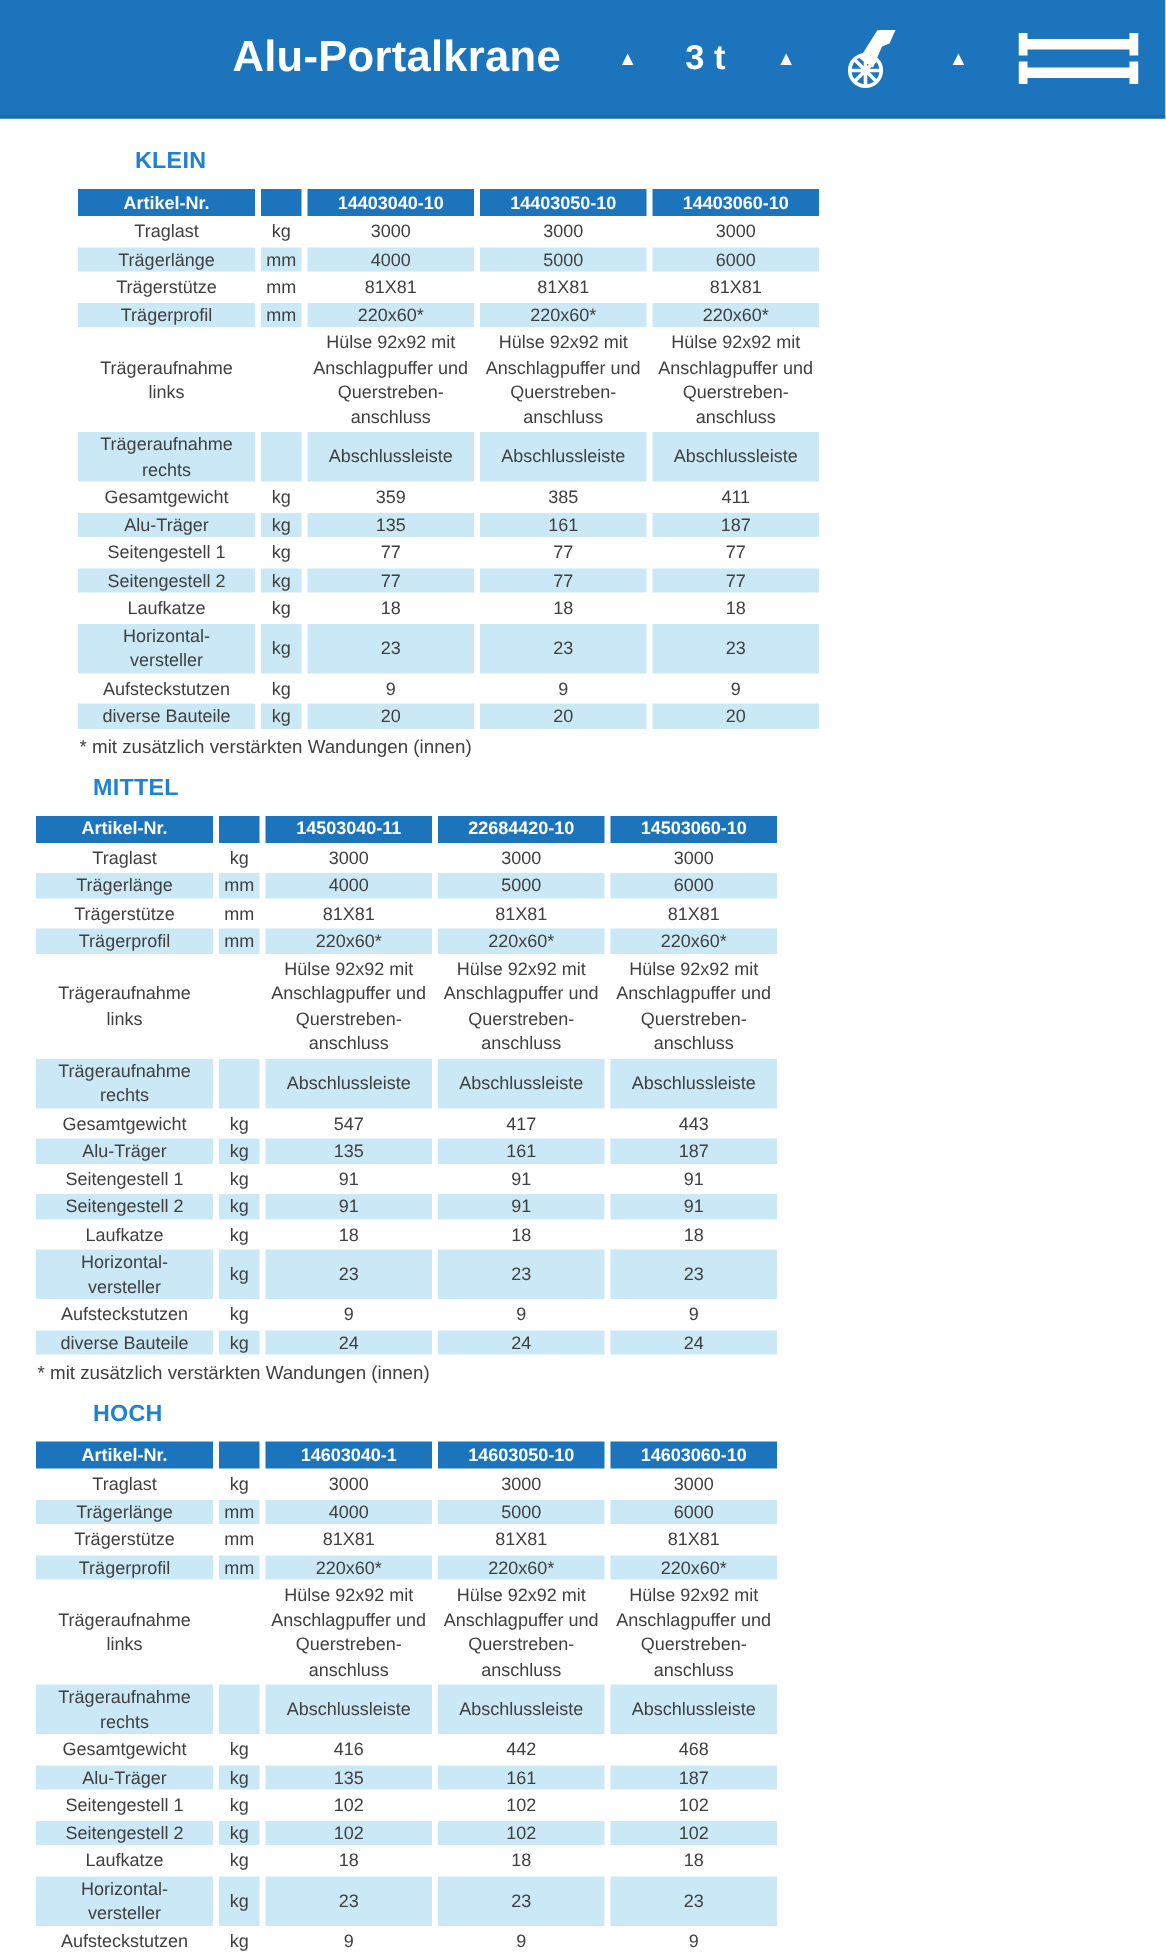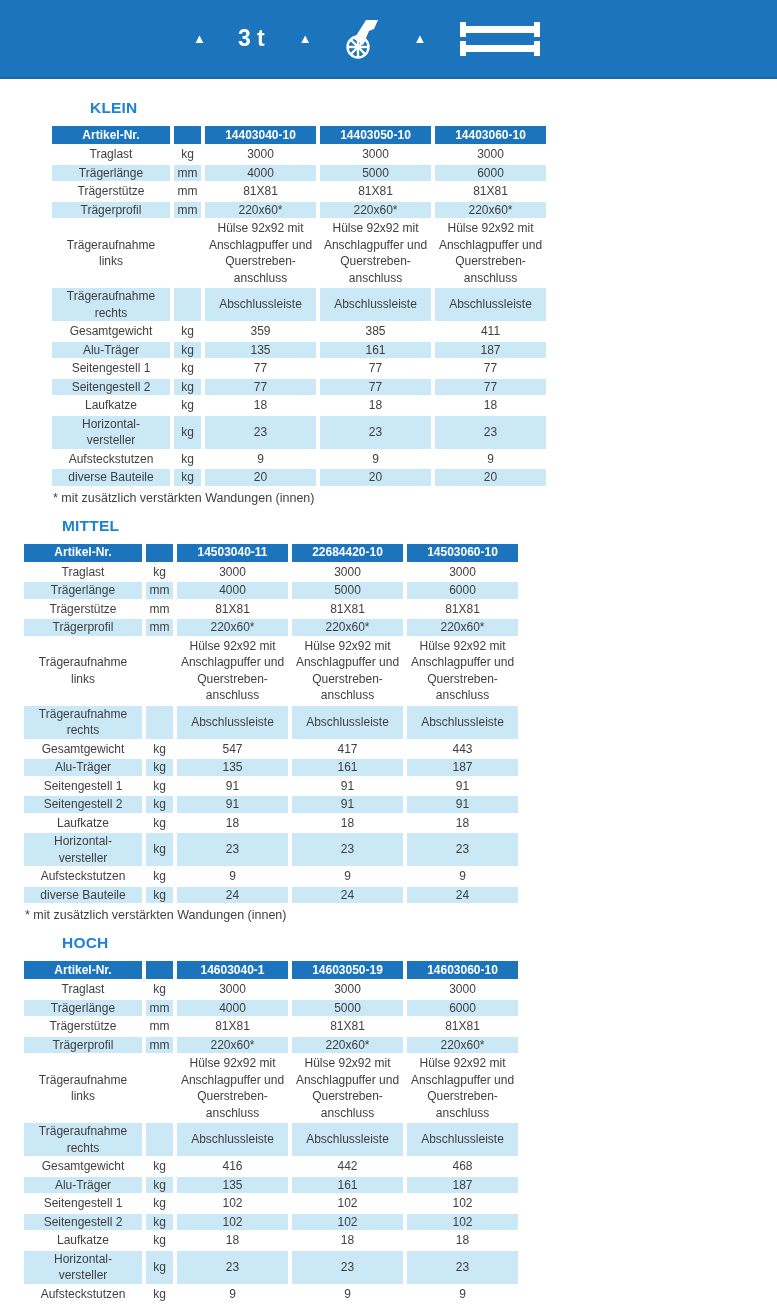--- a/index.html
+++ b/index.html
@@ -93,20 +93,21 @@
   .footnote{
     font-size:12.5px;
     color:var(--text);
     margin:3px 0 0 1px;
   }
 </style>
 </head>
 <body>
 
 <header class="banner">
+  <h1>Alu-Portalkrane</h1>
   <span class="sp38"></span>
   <span class="tri">▲</span>
   <span class="sp32"></span>
   <span class="cap">3 t</span>
   <span class="sp34"></span>
   <span class="tri">▲</span>
   <span class="sp32"></span>
   <svg class="icon-svg" width="36" height="46" viewBox="0 0 36 46">
     <polygon points="10,23 22,4 34,4 30,13 25,15 19,29" fill="#fff"></polygon>
     <g stroke="#fff" stroke-width="2.4" fill="none">
@@ -411,21 +412,21 @@
             <col style="width:27px">
             <col style="width:111px">
             <col style="width:111px">
             <col style="width:111px">
           </colgroup>
           <thead>
             <tr>
               <th>Artikel-Nr.</th>
               <th></th>
               <th>14603040-1</th>
-              <th>14603050-19</th>
+              <th>14603050-10</th>
               <th>14603060-10</th>
             </tr>
           </thead>
           <tbody>
             <tr class="">
               <td>Traglast</td>
               <td>kg</td>
               <td>3000</td>
               <td>3000</td>
               <td>3000</td>

